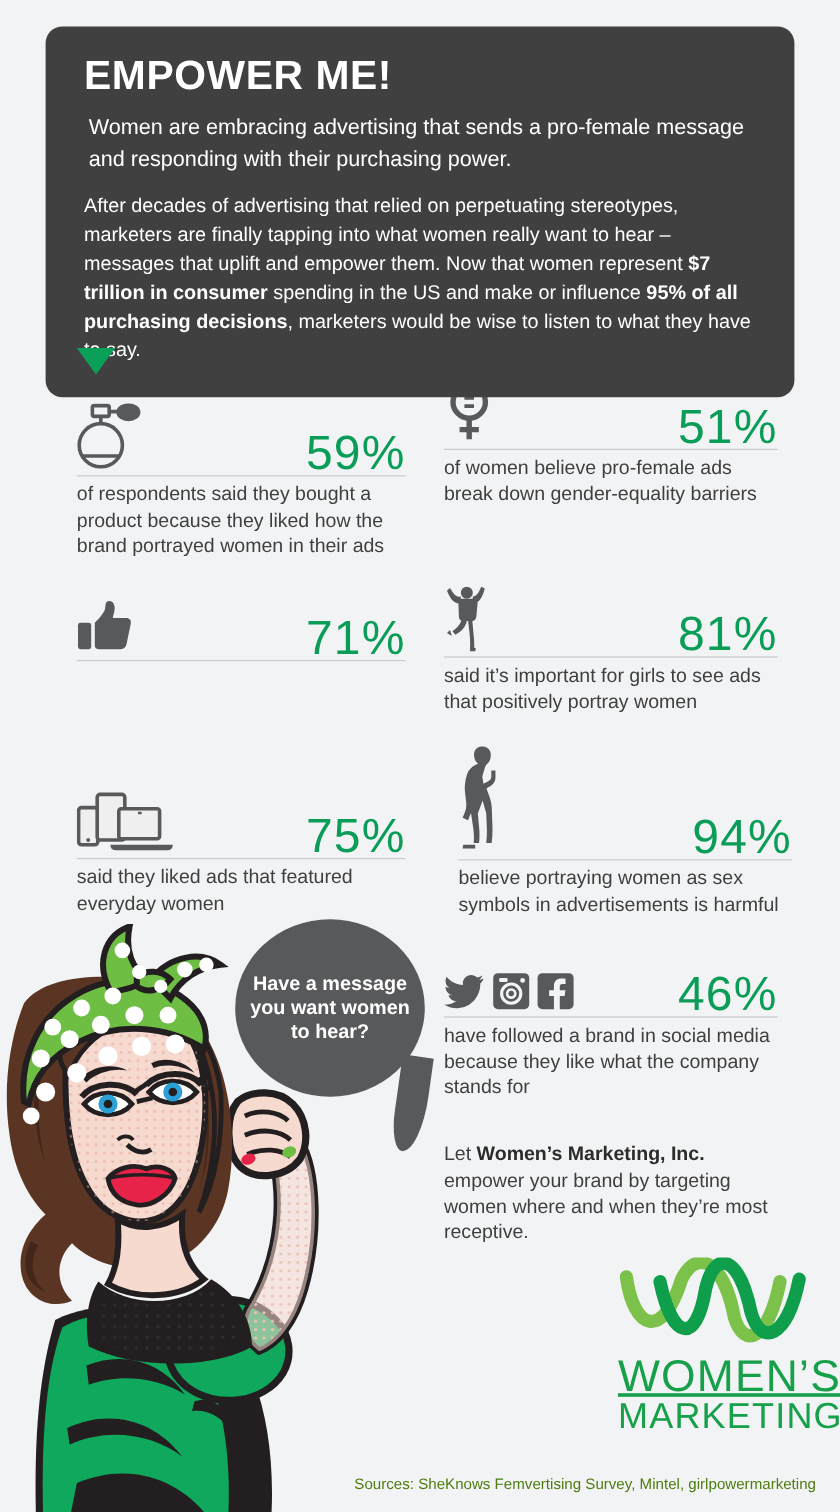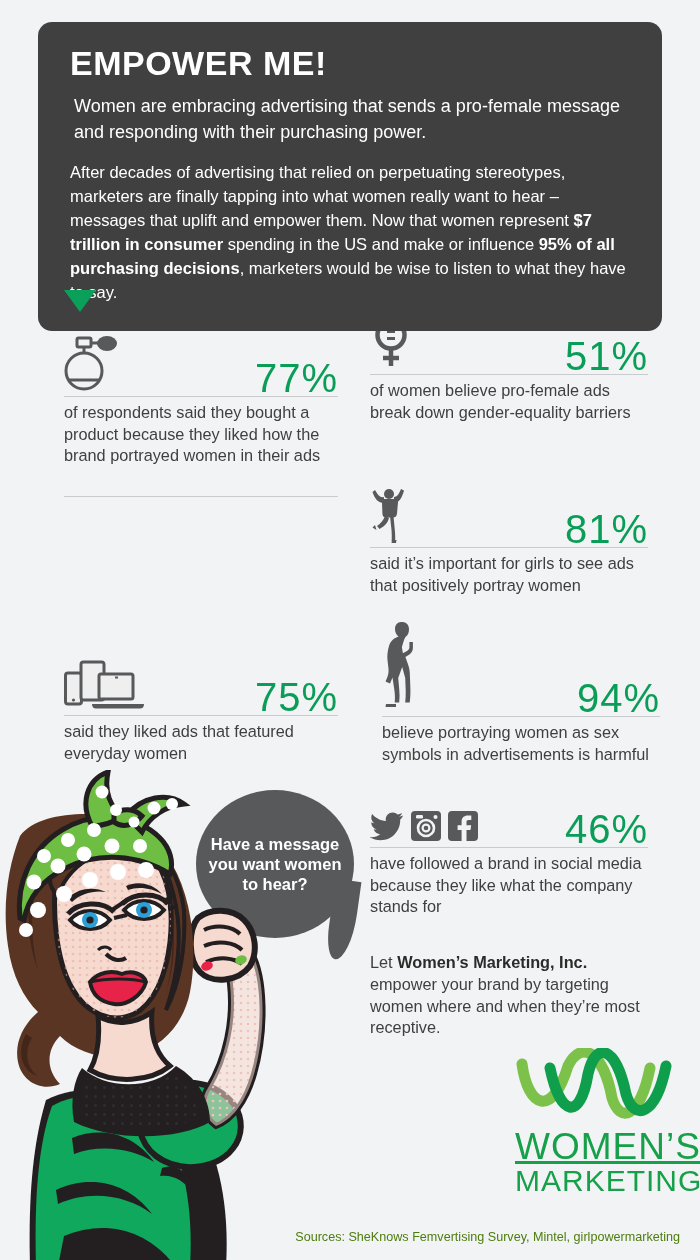--- a/index.html
+++ b/index.html
@@ -78,21 +78,21 @@
   .logo-w2{font-size:30px;}
 
   
   .sources{
     position:absolute;left:0;top:1230px;width:690px;text-align:right;
     font-size:12.6px;color:#4d7c0f;padding-right:10px;box-sizing:border-box;
   }
 
   
   .bubble{
-    position:absolute;left:196px;top:790px;width:158px;height:148px;
+    position:absolute;left:196px;top:766px;width:158px;height:148px;
     background:#58595b;border-radius:50%;
     display:flex;align-items:center;justify-content:center;
     z-index:8;
   }
   .bubble-text{
     color:#fff;font-weight:bold;font-size:16.5px;line-height:1.22;text-align:center;
     padding:0 12px;
   }
   .bubble-tail{
     position:absolute;left:330px;top:880px;width:26px;height:80px;
@@ -126,21 +126,21 @@
       <span class="stat-icon">
         <svg class="icon-svg" width="58" height="56" viewBox="0 0 58 56">
           <rect x="13" y="2" width="14" height="9" rx="1.5" fill="none" stroke="#58595b" stroke-width="3"></rect>
           <path d="M27 7 h7" stroke="#58595b" stroke-width="3"></path>
           <ellipse cx="43" cy="7.5" rx="10" ry="7.5" fill="#58595b"></ellipse>
           <path d="M20 11 v5" stroke="#58595b" stroke-width="3"></path>
           <circle cx="20" cy="35" r="18" fill="none" stroke="#58595b" stroke-width="3"></circle>
           <path d="M4.5 44 h31" stroke="#58595b" stroke-width="3"></path>
         </svg>
       </span>
-      <span class="stat-pct">77%</span>
+      <span class="stat-pct">59%</span>
     </div>
     <div class="rule"></div>
     <div class="stat-text">of respondents said they bought a product because they liked how the brand portrayed women in their ads</div>
   </div>
 
   <div class="stat colR" style="top:316px;">
     <div class="stat-top" style="height:56px;">
       <span class="stat-icon">
         <svg class="icon-svg" width="50" height="56" viewBox="0 0 50 56">
           <circle cx="21" cy="21" r="13.5" fill="none" stroke="#58595b" stroke-width="4.5"></circle>
@@ -151,20 +151,29 @@
           <path d="M13 44 h16" stroke="#58595b" stroke-width="4.5"></path>
         </svg>
       </span>
       <span class="stat-pct">51%</span>
     </div>
     <div class="rule"></div>
     <div class="stat-text">of women believe pro-female ads break down gender-equality barriers</div>
   </div>
 
   <div class="stat colL" style="top:494px;">
+    <div class="stat-top" style="height:54px;">
+      <span class="stat-icon">
+        <svg class="icon-svg" width="48" height="48" viewBox="0 0 48 48">
+          <rect x="1" y="21" width="11" height="22" rx="2" fill="#58595b"></rect>
+          <path d="M15 21 C17 19 21 15 23 11 C24.5 8 23 4 26 3 C30 2 32 6 31.5 10 C31.2 13 30 16 30 17 h11 c3 0 4.5 2 4 4.5 l-3.5 17 c-0.5 2.8 -2.3 4.5 -5 4.5 H18 c-2 0 -3 -1.2 -3 -3 z" fill="#58595b"></path>
+        </svg>
+      </span>
+      <span class="stat-pct">71%</span>
+    </div>
     <div class="rule"></div>
   </div>
 
   <div class="stat colR" style="top:487px;">
     <div class="stat-top" style="height:58px;">
       <span class="stat-icon">
         <svg class="icon-svg" width="44" height="58" viewBox="0 0 44 58">
           <circle cx="19" cy="9" r="5" fill="#58595b"></circle>
           <path d="M14 12 C10 13 8 10 5 5 l-2.5 2 C5 14 8 18 14 18 z" fill="#58595b"></path>
           <path d="M24 12 C27 12 29 9 31 4 l3 1.5 C32 13 29 18 24 18 z" fill="#58595b"></path>

